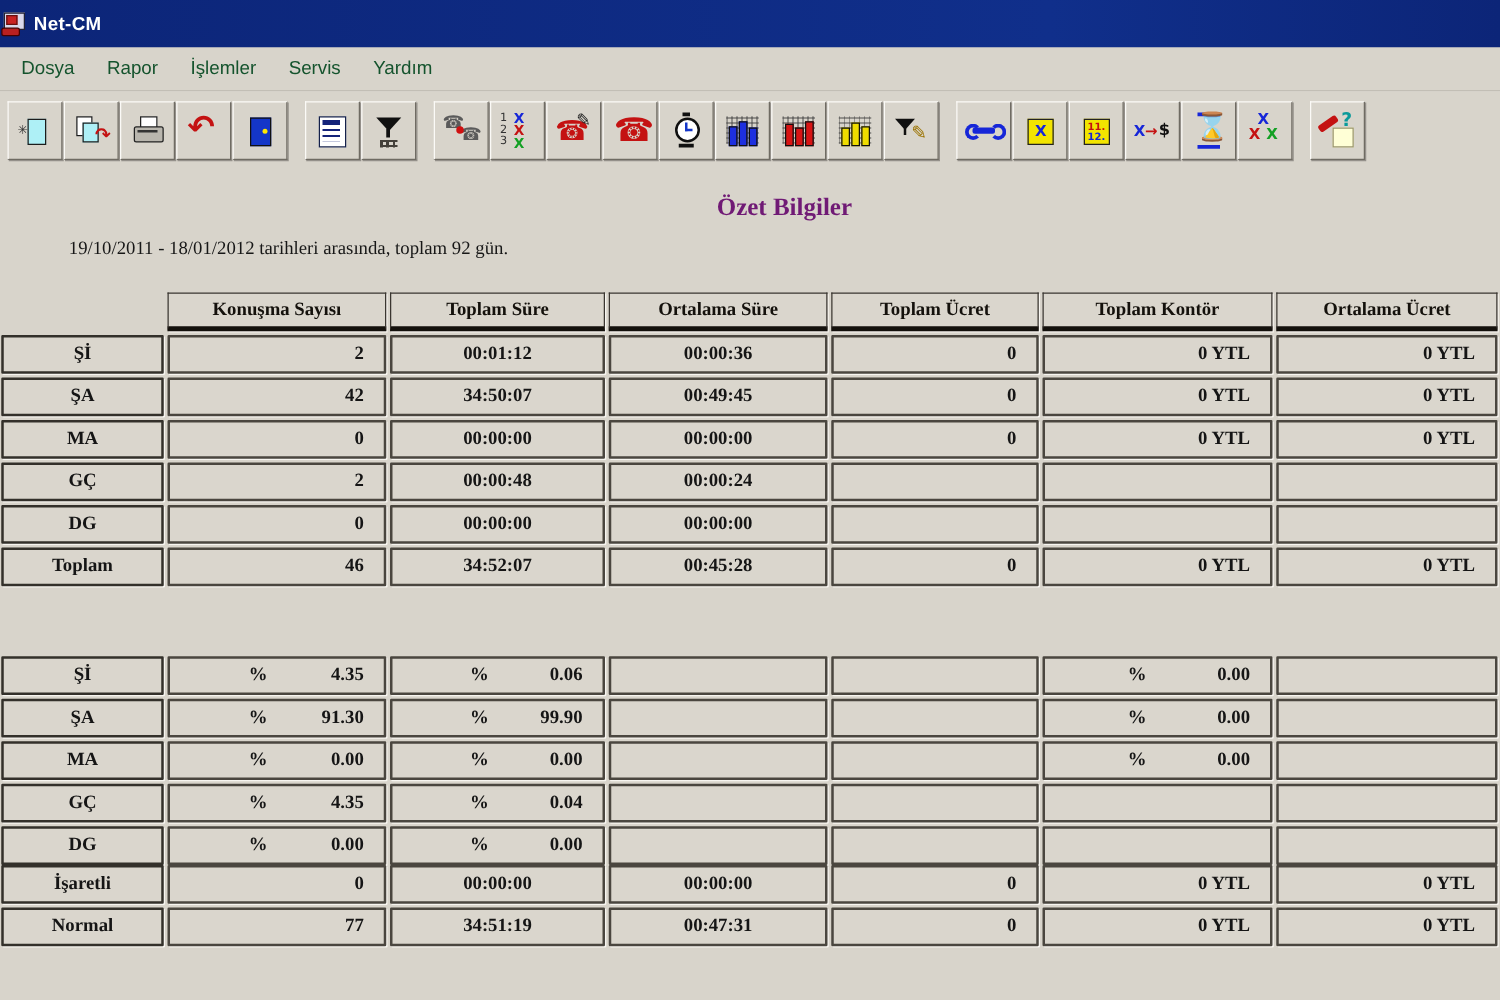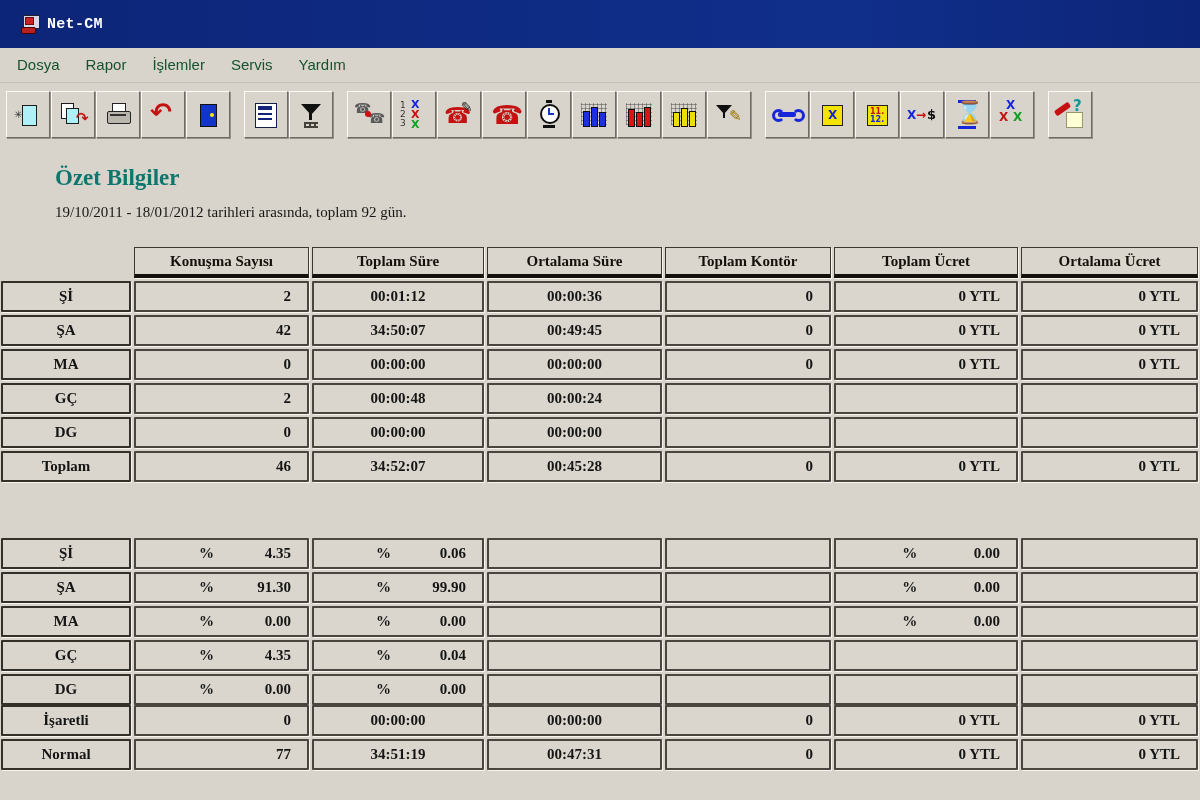--- a/index.html
+++ b/index.html
@@ -4,22 +4,22 @@
 <style>
   html,body{margin:0;padding:0;}
   body{
     width:1200px;height:800px;overflow:hidden;
     background:#d8d4cb;
     font-family:"Liberation Sans",sans-serif;
     position:relative;
   }
   
   .titlebar{
-    height:48px;background:linear-gradient(90deg,#0c2578 0%,#102f8b 70%,#0c2578 100%);
-    display:flex;align-items:center;padding-left:20px;font-family:Liberation Mono, monospace;
+    height:38px;background:linear-gradient(90deg,#0c2578 0%,#102f8b 70%,#0c2578 100%);
+    display:flex;align-items:center;padding-left:0;
   }
   .app-icon{width:22px;height:22px;position:relative;margin-right:5px;}
   .app-icon i{position:absolute;display:block;}
   .app-icon .a{left:3px;top:2px;width:15px;height:12px;background:#d8d8ea;border:1px solid #223;}
   .app-icon .b{left:5px;top:4px;width:7px;height:6px;background:#c92222;border:1px solid #611;}
   .app-icon .c{left:1px;top:14px;width:13px;height:5px;background:#b92020;border:1px solid #400;border-radius:2px;}
   .title-text{color:#fff;font-weight:bold;font-size:15px;letter-spacing:.3px;}
   
   .menubar{
     height:34px;display:flex;align-items:center;padding-left:4px;
@@ -105,21 +105,21 @@
   .ic-duration-stack .a{left:10px;top:0px;font-size:12px;font-weight:bold;color:#1626d8;}
   .ic-duration-stack .b{left:3px;top:12px;font-size:12px;font-weight:bold;color:#c41212;}
   .ic-duration-stack .c{left:17px;top:12px;font-size:12px;font-weight:bold;color:#13a024;}
   .ic-help .a{left:12px;top:13px;width:15px;height:14px;background:#ffffd6;border:1px solid #99946e;}
   .ic-help .b{left:0px;top:7px;width:17px;height:6px;background:#c41212;border-radius:2px;transform:rotate(-35deg);}
   .ic-help .c{left:19px;top:0px;font-size:15px;font-weight:bold;color:#0a9a9a;}
   
   .content{padding-top:10px;}
   .report-title{
     margin:10px 0 0 55px;font-family:"Liberation Serif",serif;
-    font-size:23px;font-weight:bold;color:#0f766e;
+    font-size:20px;font-weight:bold;color:#701a75;text-align:center;
   }
   .report-subtitle{
     margin:13px 12px 0 55px;font-family:"Liberation Serif",serif;
     font-size:15px;color:#171717;
   }
   
   .grid{
     display:grid;
     grid-template-columns:130px 175px 172px 175px 166px 184px 177px;
     grid-auto-rows:31px;
@@ -345,22 +345,22 @@
 
 <div class="content">
   <div class="report-title">Özet Bilgiler</div>
   <div class="report-subtitle">19/10/2011 - 18/01/2012 tarihleri arasında, toplam 92 gün.</div>
 
   <div class="grid grid-summary" id="summary-grid">
       <div class="hspacer"></div>
       <div class="hcell">Konuşma Sayısı</div>
       <div class="hcell">Toplam Süre</div>
       <div class="hcell">Ortalama Süre</div>
+      <div class="hcell">Toplam Ücret</div>
       <div class="hcell">Toplam Kontör</div>
-      <div class="hcell">Toplam Ücret</div>
       <div class="hcell">Ortalama Ücret</div>
       <div class="cell label">Şİ</div>
       <div class="cell right">2</div>
       <div class="cell center">00:01:12</div>
       <div class="cell center">00:00:36</div>
       <div class="cell right">0</div>
       <div class="cell right">0 YTL</div>
       <div class="cell right">0 YTL</div>
       <div class="cell label">ŞA</div>
       <div class="cell right">42</div>

